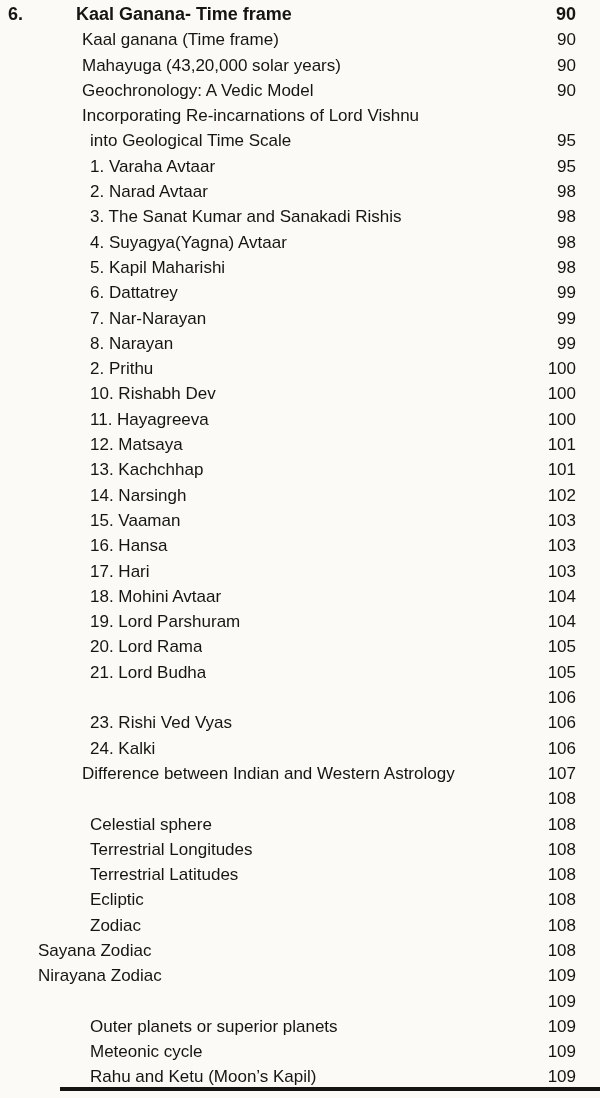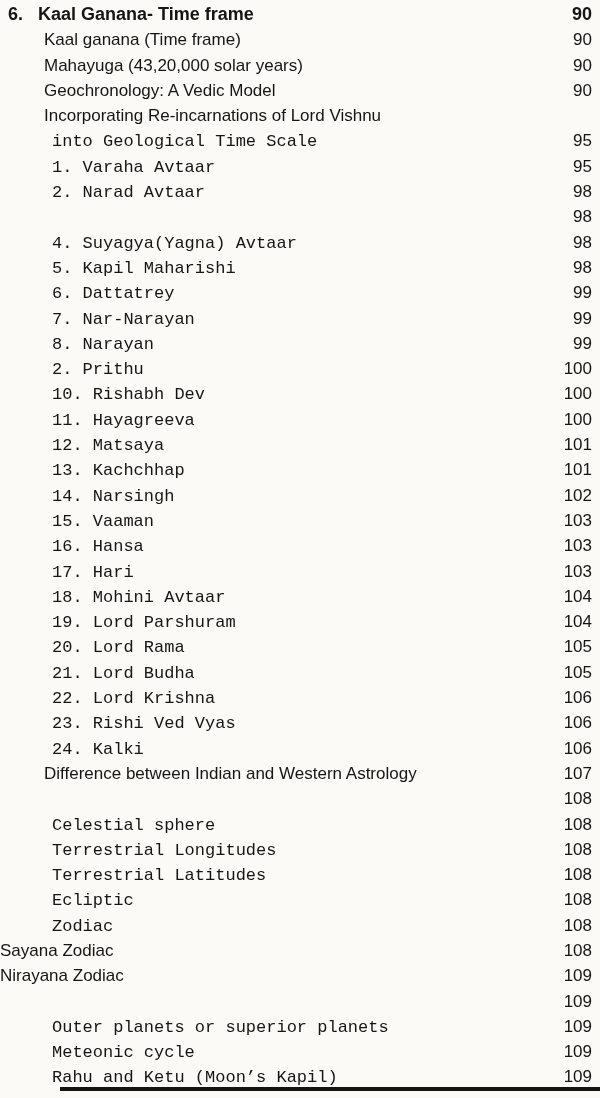--- a/index.html
+++ b/index.html
@@ -23,38 +23,38 @@
     right: 0;
   }
   .row {
     display: flex;
     align-items: baseline;
     height: 25.3px;
     line-height: 25.3px;
     font-size: 17px;
     white-space: nowrap;
   }
-  .row .label { flex: 0 1 auto; overflow: hidden; }
+  .row .label { flex: 0 1 auto; overflow: hidden; margin-left: 38px; }
   .row .page {
     margin-left: auto;
-    padding-right: 8px;
+    padding-right: 24px;
     text-align: right;
     min-width: 40px;
   }
   .row.chapter {
     font-weight: bold;
     font-size: 18px;
   }
   .row.chapter .chnum {
     padding-left: 8px;
     width: 30px;
     flex: 0 0 auto;
   }
   .indent-1 .label { padding-left: 44px; }
-  .indent-2 .label { padding-left: 52px; font-family: Liberation Mono, monospace; }
+  .indent-2 .label { padding-left: 52px; }
   .indent-3 .label { }
   .bottom-rule {
     position: absolute;
     top: 1087px;
     left: 60px;
     width: 540px;
     height: 4px;
     background: #161412;
   }
 </style>
@@ -91,20 +91,21 @@
         </div>
         <div class="row indent-2">
           <span class="label">1. Varaha Avtaar</span>
           <span class="page">95</span>
         </div>
         <div class="row indent-2">
           <span class="label">2. Narad Avtaar</span>
           <span class="page">98</span>
         </div>
         <div class="row indent-2">
+          <span class="label">3. The Sanat Kumar and Sanakadi Rishis</span>
           <span class="page">98</span>
         </div>
         <div class="row indent-2">
           <span class="label">4. Suyagya(Yagna) Avtaar</span>
           <span class="page">98</span>
         </div>
         <div class="row indent-2">
           <span class="label">5. Kapil Maharishi</span>
           <span class="page">98</span>
         </div>
@@ -166,21 +167,20 @@
         </div>
         <div class="row indent-2">
           <span class="label">20. Lord Rama</span>
           <span class="page">105</span>
         </div>
         <div class="row indent-2">
           <span class="label">21. Lord Budha</span>
           <span class="page">105</span>
         </div>
         <div class="row indent-2">
-          <span class="label">22. Lord Krishna</span>
           <span class="page">106</span>
         </div>
         <div class="row indent-2">
           <span class="label">23. Rishi Ved Vyas</span>
           <span class="page">106</span>
         </div>
         <div class="row indent-2">
           <span class="label">24. Kalki</span>
           <span class="page">106</span>
         </div>

